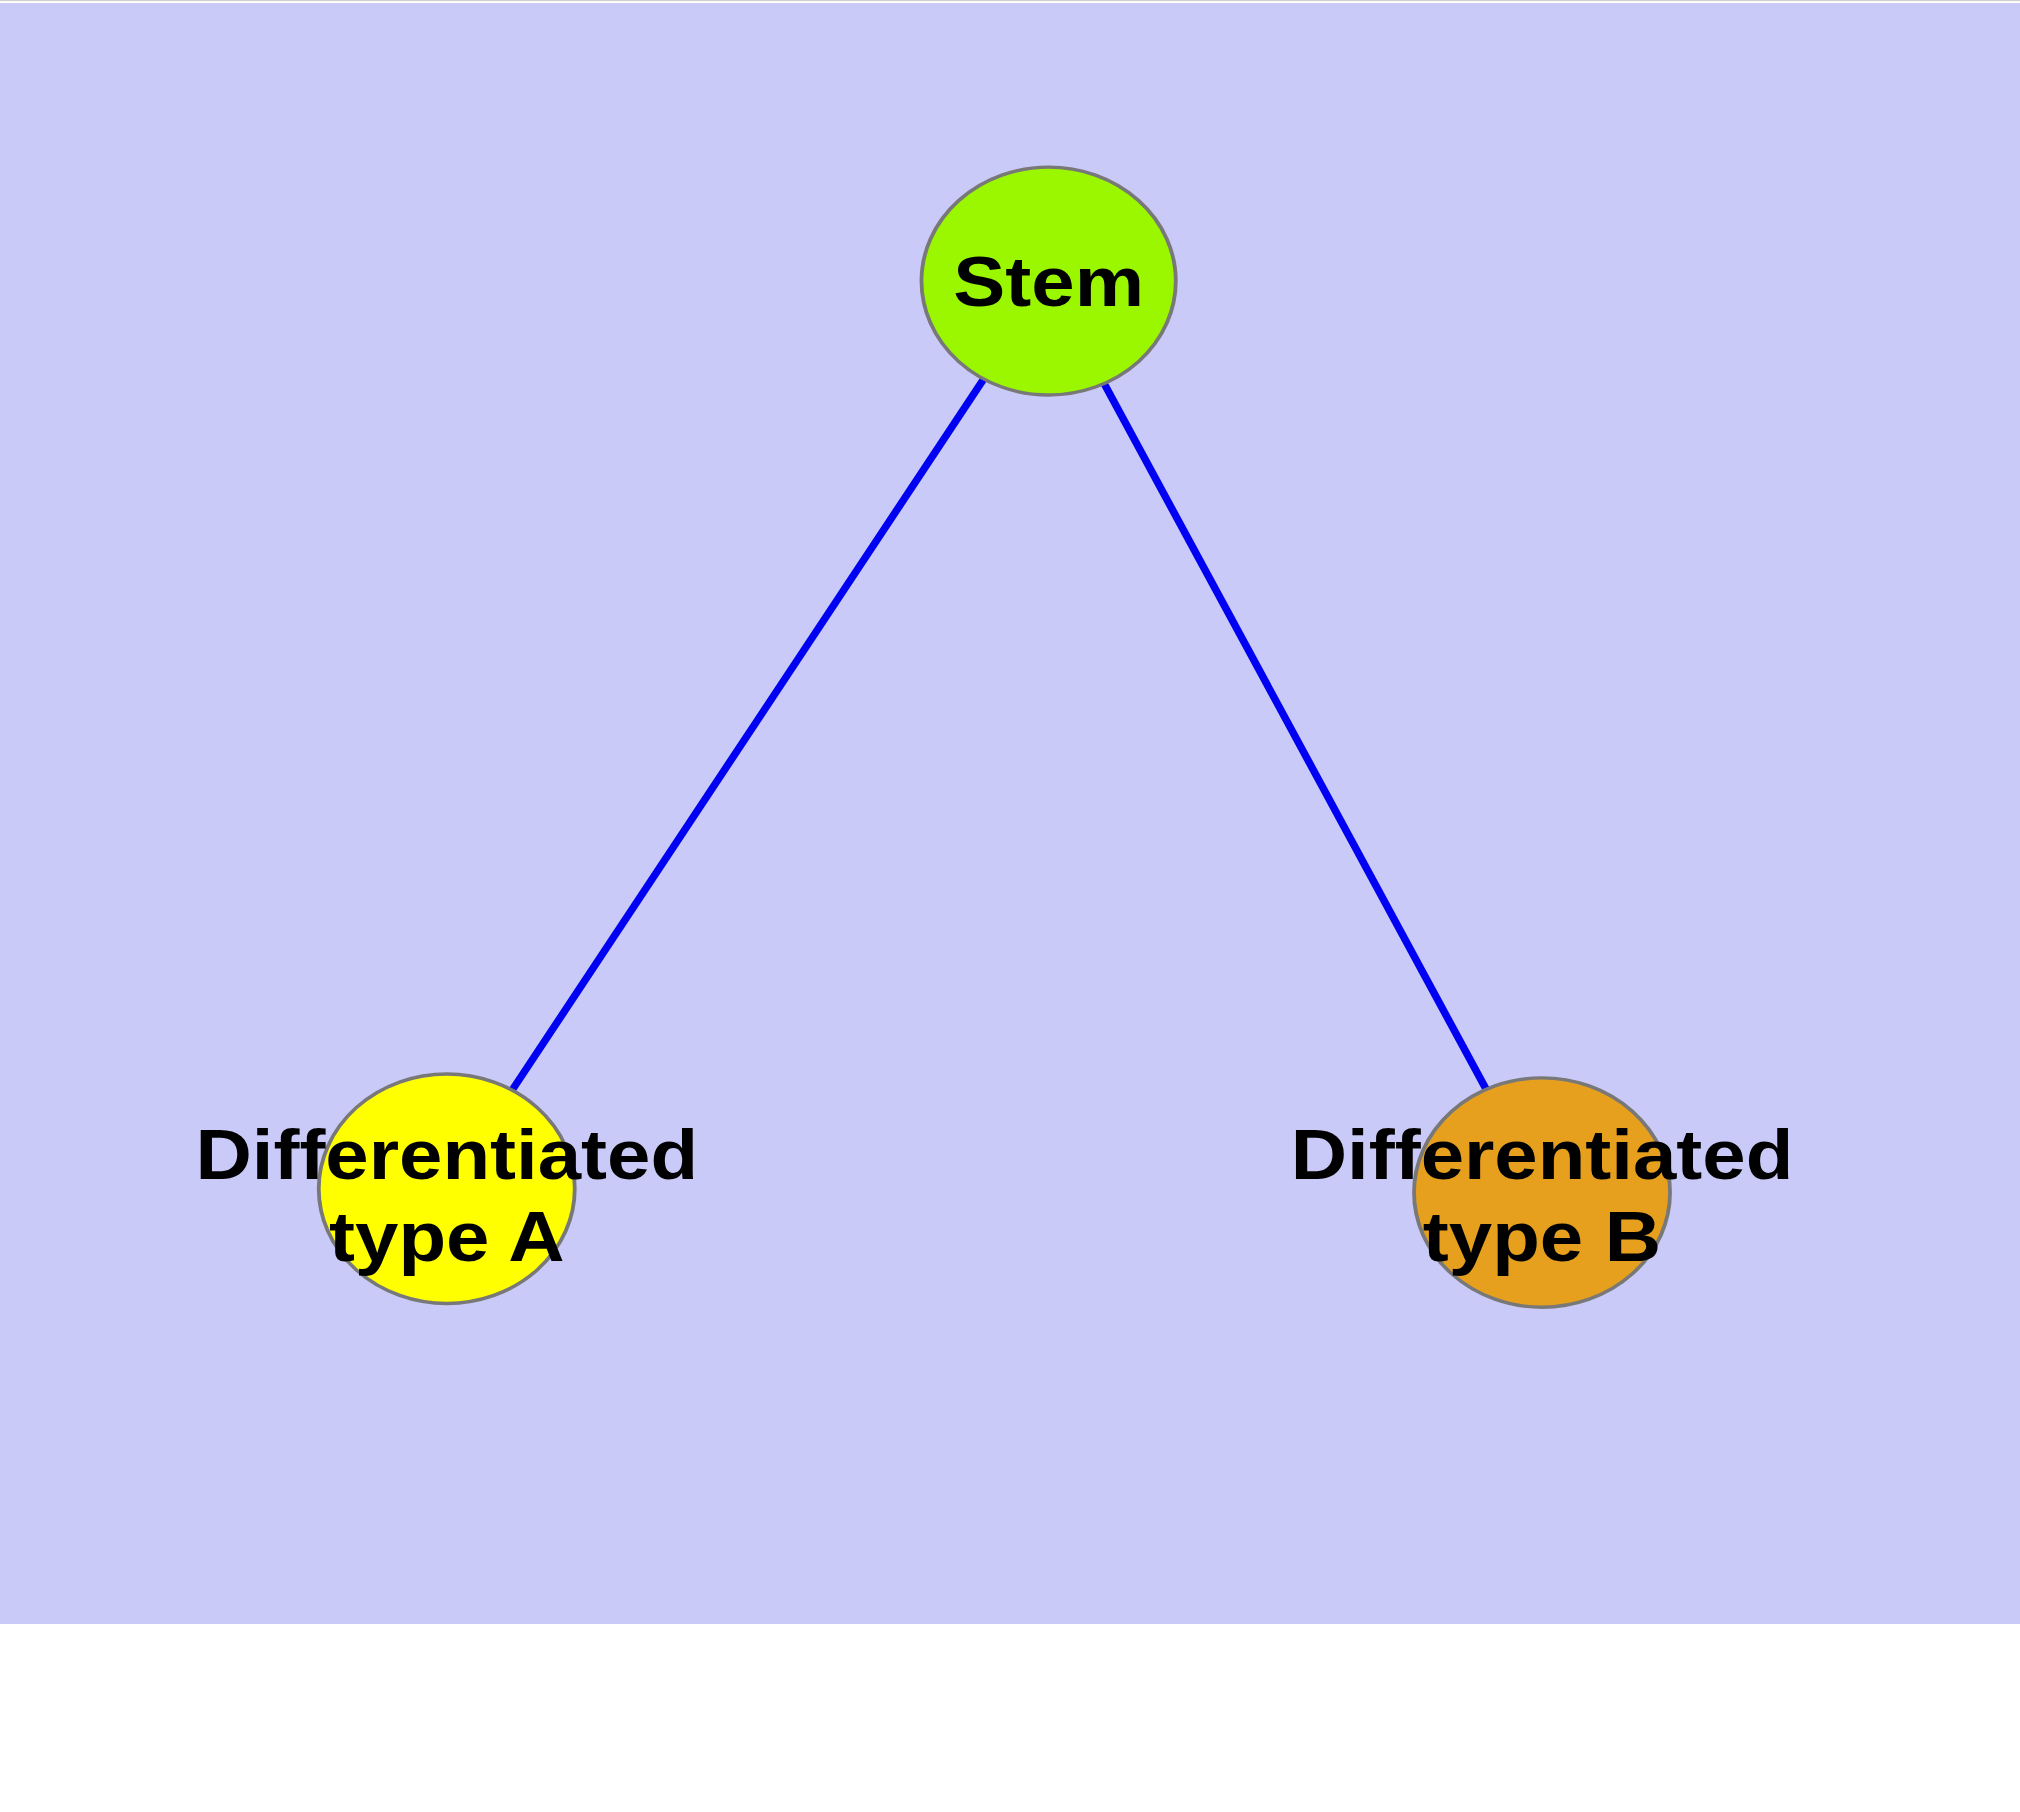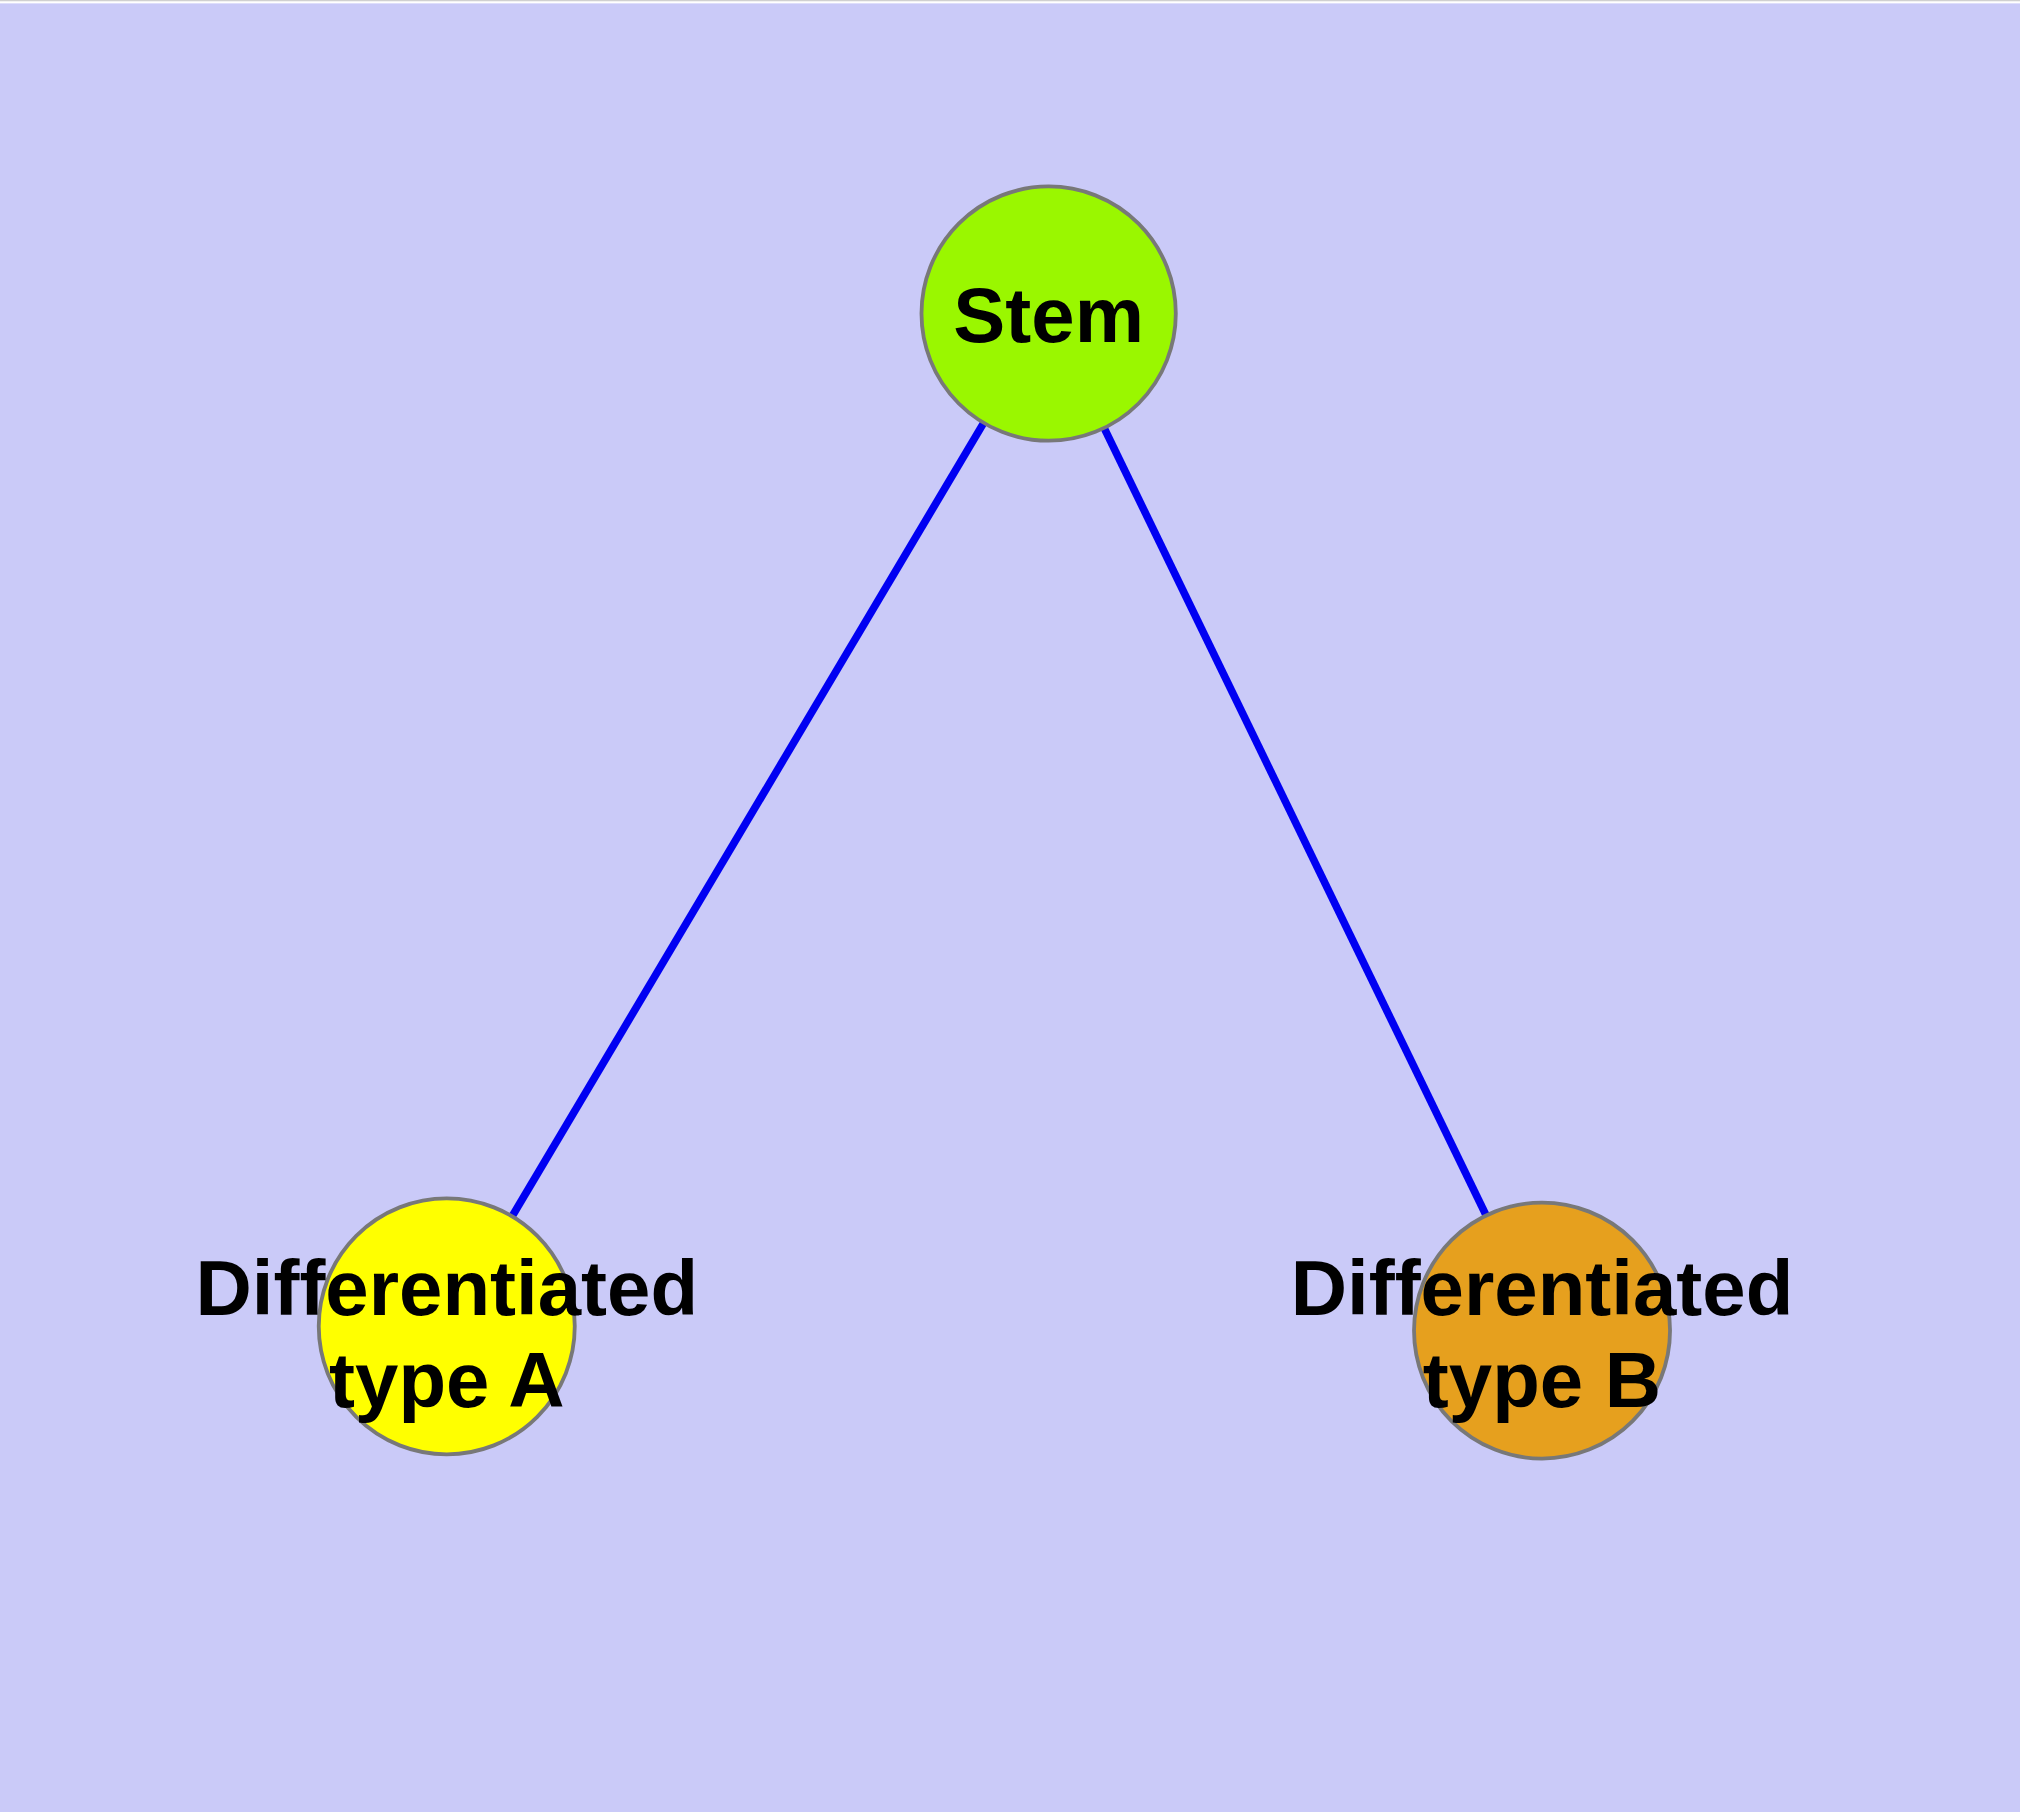--- a/index.html
+++ b/index.html
@@ -4,21 +4,21 @@
 <style>
   html, body {
     margin: 0;
     padding: 0;
     background: #ffffff;
     font-family: "Liberation Sans", sans-serif;
   }
   .stage {
     position: relative;
     width: 2021px;
-    height: 1812px;
+    height: 1624px;
     overflow: hidden;
     background: #ffffff;
   }
   svg.graph {
     position: absolute;
     inset: 0;
     width: 100%;
     height: 100%;
     display: block;
   }

